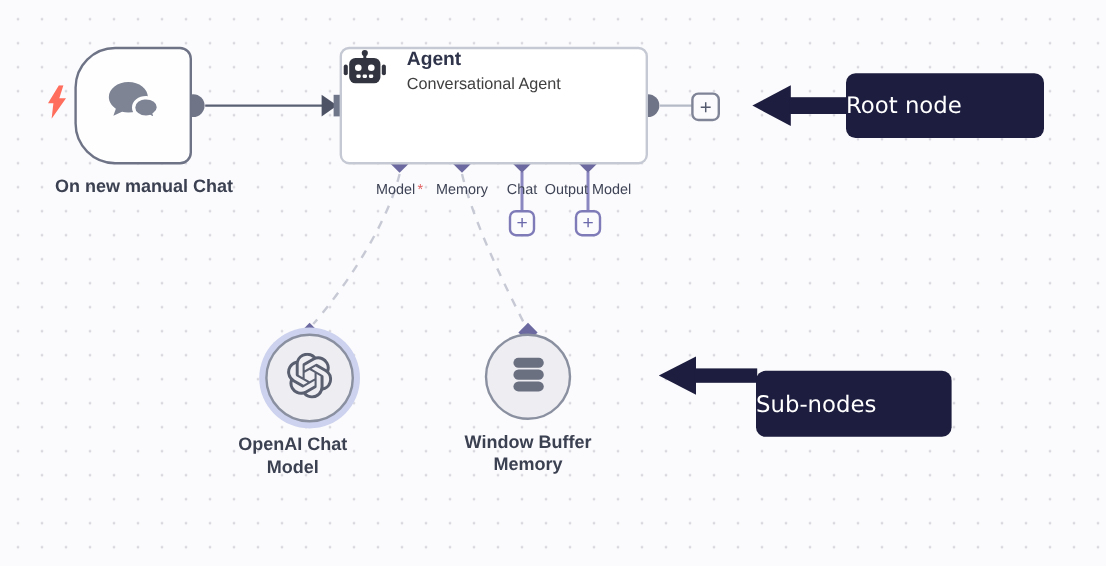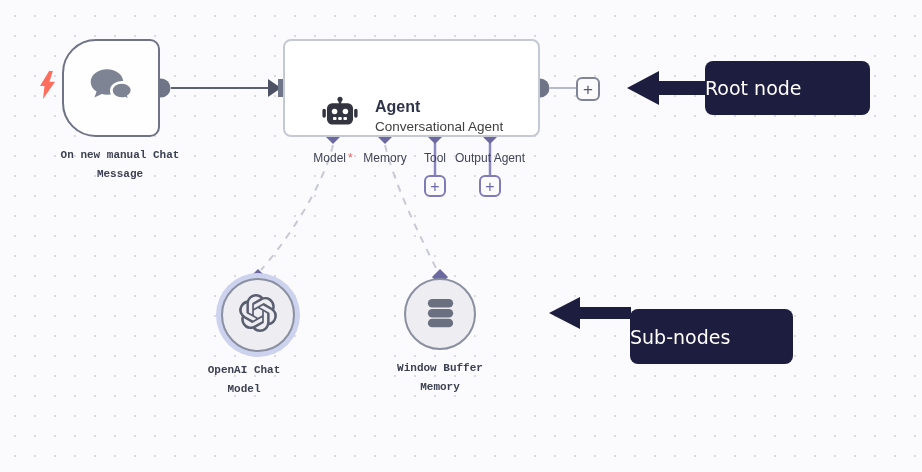--- a/index.html
+++ b/index.html
@@ -15,31 +15,31 @@
   
   .node-trigger {
     position:absolute; left:62px; top:39px; width:98px; height:98px;
     background:#fefeff; border:2px solid #6e7386;
     border-radius:34px 10px 10px 34px;
     display:flex; align-items:center; justify-content:center;
   }
   .node-agent {
     position:absolute; left:283px; top:39px; width:257px; height:98px;
     background:#ffffff; border:2px solid #c5c9d3; border-radius:8px;
-    display:flex; align-items:flex-end; gap:16px; padding-left:36px;
+    display:flex; align-items:flex-start; gap:16px; 
   }
   .agent-titles { display:flex; flex-direction:column; gap:3px; }
   .agent-title { font-size:16px; font-weight:700; color:#2f344a; line-height:18px; }
   .agent-subtitle { font-size:13.5px; color:#404040; line-height:16px; }
 
   .bolt { position:absolute; left:40px; top:71px; }
 
   .node-label {
-    position:absolute; text-align:center; font-size:11px; font-weight:600;
-    color:#3c4152; line-height:19px;font-family:Liberation Mono, monospace;
+    position:absolute; text-align:center; font-size:15px; font-weight:600;
+    color:#3c4152; line-height:19px;
   }
   .port-label {
     position:absolute; top:151px; transform:translateX(-50%);
     font-size:12px; color:#3f4456; white-space:nowrap;
   }
   .req { color:#e25d5d; margin-left:2px; }
 
   .plus-btn {
     position:absolute; width:24px; height:24px; border-radius:6px;
     background:#fbfbfd; border:2px solid #7f8496; color:#555b6e;
@@ -109,21 +109,20 @@
     <span>
       <svg width="46" height="39" viewBox="0 0 40 34">
         <path fill="#7e8494" d="M16.5 2 C8.6 2 2.3 6.9 2.3 13 c0 3.4 2 6.4 5.1 8.4 L5.6 26.6 l6.3-3 c1.4 .4 3 .6 4.6 .6 7.9 0 14.2-4.9 14.2-11.1 S24.4 2 16.5 2 z"></path>
         <path fill="#7e8494" stroke="#fefeff" stroke-width="2.4" d="M29.3 13.4 c-5 0-9 3.2-9 7.1 0 3.9 4 7.1 9 7.1 1 0 2-.1 2.9-.4 l4.4 2.1 -1.3-3.9 c1.8-1.3 3-3.1 3-5 0-3.9-4-6.9-9-6.9 z"></path>
       </svg>
     </span>
   </div>
 
   <div class="node-label" style="left:12px; top:146px; width:216px;">
     <div>On new manual Chat</div>
-    <div>Message</div>
   </div>
 
   <div class="node-agent">
     <span>
       <svg width="38" height="35" viewBox="0 0 40 36">
         <g fill="#32353f">
           <circle cx="20" cy="3" r="2.7"></circle>
           <rect x="18.7" y="3" width="2.6" height="5" rx="1.3"></rect>
           <rect x="1.5" y="13" width="3.6" height="9.5" rx="1.8"></rect>
           <rect x="34.9" y="13" width="3.6" height="9.5" rx="1.8"></rect>
@@ -144,24 +143,24 @@
     </div>
   </div>
 
   <div class="port-label" style="left:333px;">
     <span>Model</span><span class="req">*</span>
   </div>
   <div class="port-label" style="left:385px;">
     <span>Memory</span>
   </div>
   <div class="port-label" style="left:435px;">
-    <span>Tool</span>
+    <span>Chat</span>
   </div>
   <div class="port-label" style="left:490px;">
-    <span>Output Agent</span>
+    <span>Output Model</span>
   </div>
 
   <button class="plus-btn" style="left:576px; top:77px;">+</button>
   <button class="plus-btn purple" style="left:424px; top:175px;">+</button>
   <button class="plus-btn purple" style="left:479px; top:175px;">+</button>
 
   <div class="circle-node circle-openai">
     <span>
       <svg width="38" height="38" viewBox="0 0 24 24" fill="#5a5f70">
         <path d="M22.2819 9.8211a5.9847 5.9847 0 0 0-.5157-4.9108 6.0462 6.0462 0 0 0-6.5098-2.9A6.0651 6.0651 0 0 0 4.9807 4.1818a5.9847 5.9847 0 0 0-3.9977 2.9 6.0462 6.0462 0 0 0 .7427 7.0966 5.98 5.98 0 0 0 .511 4.9107 6.051 6.051 0 0 0 6.5146 2.9001A5.9847 5.9847 0 0 0 13.2599 24a6.0557 6.0557 0 0 0 5.7718-4.2058 5.9894 5.9894 0 0 0 3.9977-2.9001 6.0557 6.0557 0 0 0-.7475-7.073zm-9.022 12.6081a4.4755 4.4755 0 0 1-2.8764-1.0408l.1419-.0804 4.7783-2.7582a.7948.7948 0 0 0 .3927-.6813v-6.7371l2.02 1.1686a.071.071 0 0 1 .038.0615v5.5826a4.504 4.504 0 0 1-4.4945 4.4851zm-9.6607-4.1254a4.4708 4.4708 0 0 1-.5346-3.0137l.142.0852 4.783 2.7582a.7712.7712 0 0 0 .7806 0l5.8428-3.3685v2.3324a.0804.0804 0 0 1-.0332.0615L9.74 19.9502a4.4992 4.4992 0 0 1-6.1408-1.6464zM2.3408 7.8956a4.485 4.485 0 0 1 2.3655-1.9728V11.6a.7664.7664 0 0 0 .3879.6765l5.8144 3.3543-2.0201 1.1685a.0757.0757 0 0 1-.071 0l-4.8303-2.7865A4.504 4.504 0 0 1 2.3408 7.8956zm16.5963 3.8558L13.1038 8.364 15.1192 7.2a.0757.0757 0 0 1 .071 0l4.8303 2.7913a4.4944 4.4944 0 0 1-.6765 8.1042v-5.6772a.79.79 0 0 0-.407-.667zm2.0107-3.0231l-.142-.0852-4.7735-2.7818a.7759.7759 0 0 0-.7854 0L9.409 9.2297V6.8974a.0662.0662 0 0 1 .0284-.0615l4.8303-2.7866a4.4992 4.4992 0 0 1 6.6802 4.66zM8.3065 12.863l-2.02-1.1638a.0804.0804 0 0 1-.038-.0567V6.0742a4.4992 4.4992 0 0 1 7.3757-3.4537l-.142.0805L8.704 5.459a.7948.7948 0 0 0-.3927.6813zm1.0976-2.3654l2.602-1.4998 2.6069 1.4998v2.9994l-2.5974 1.4997-2.6067-1.4997z"></path>

